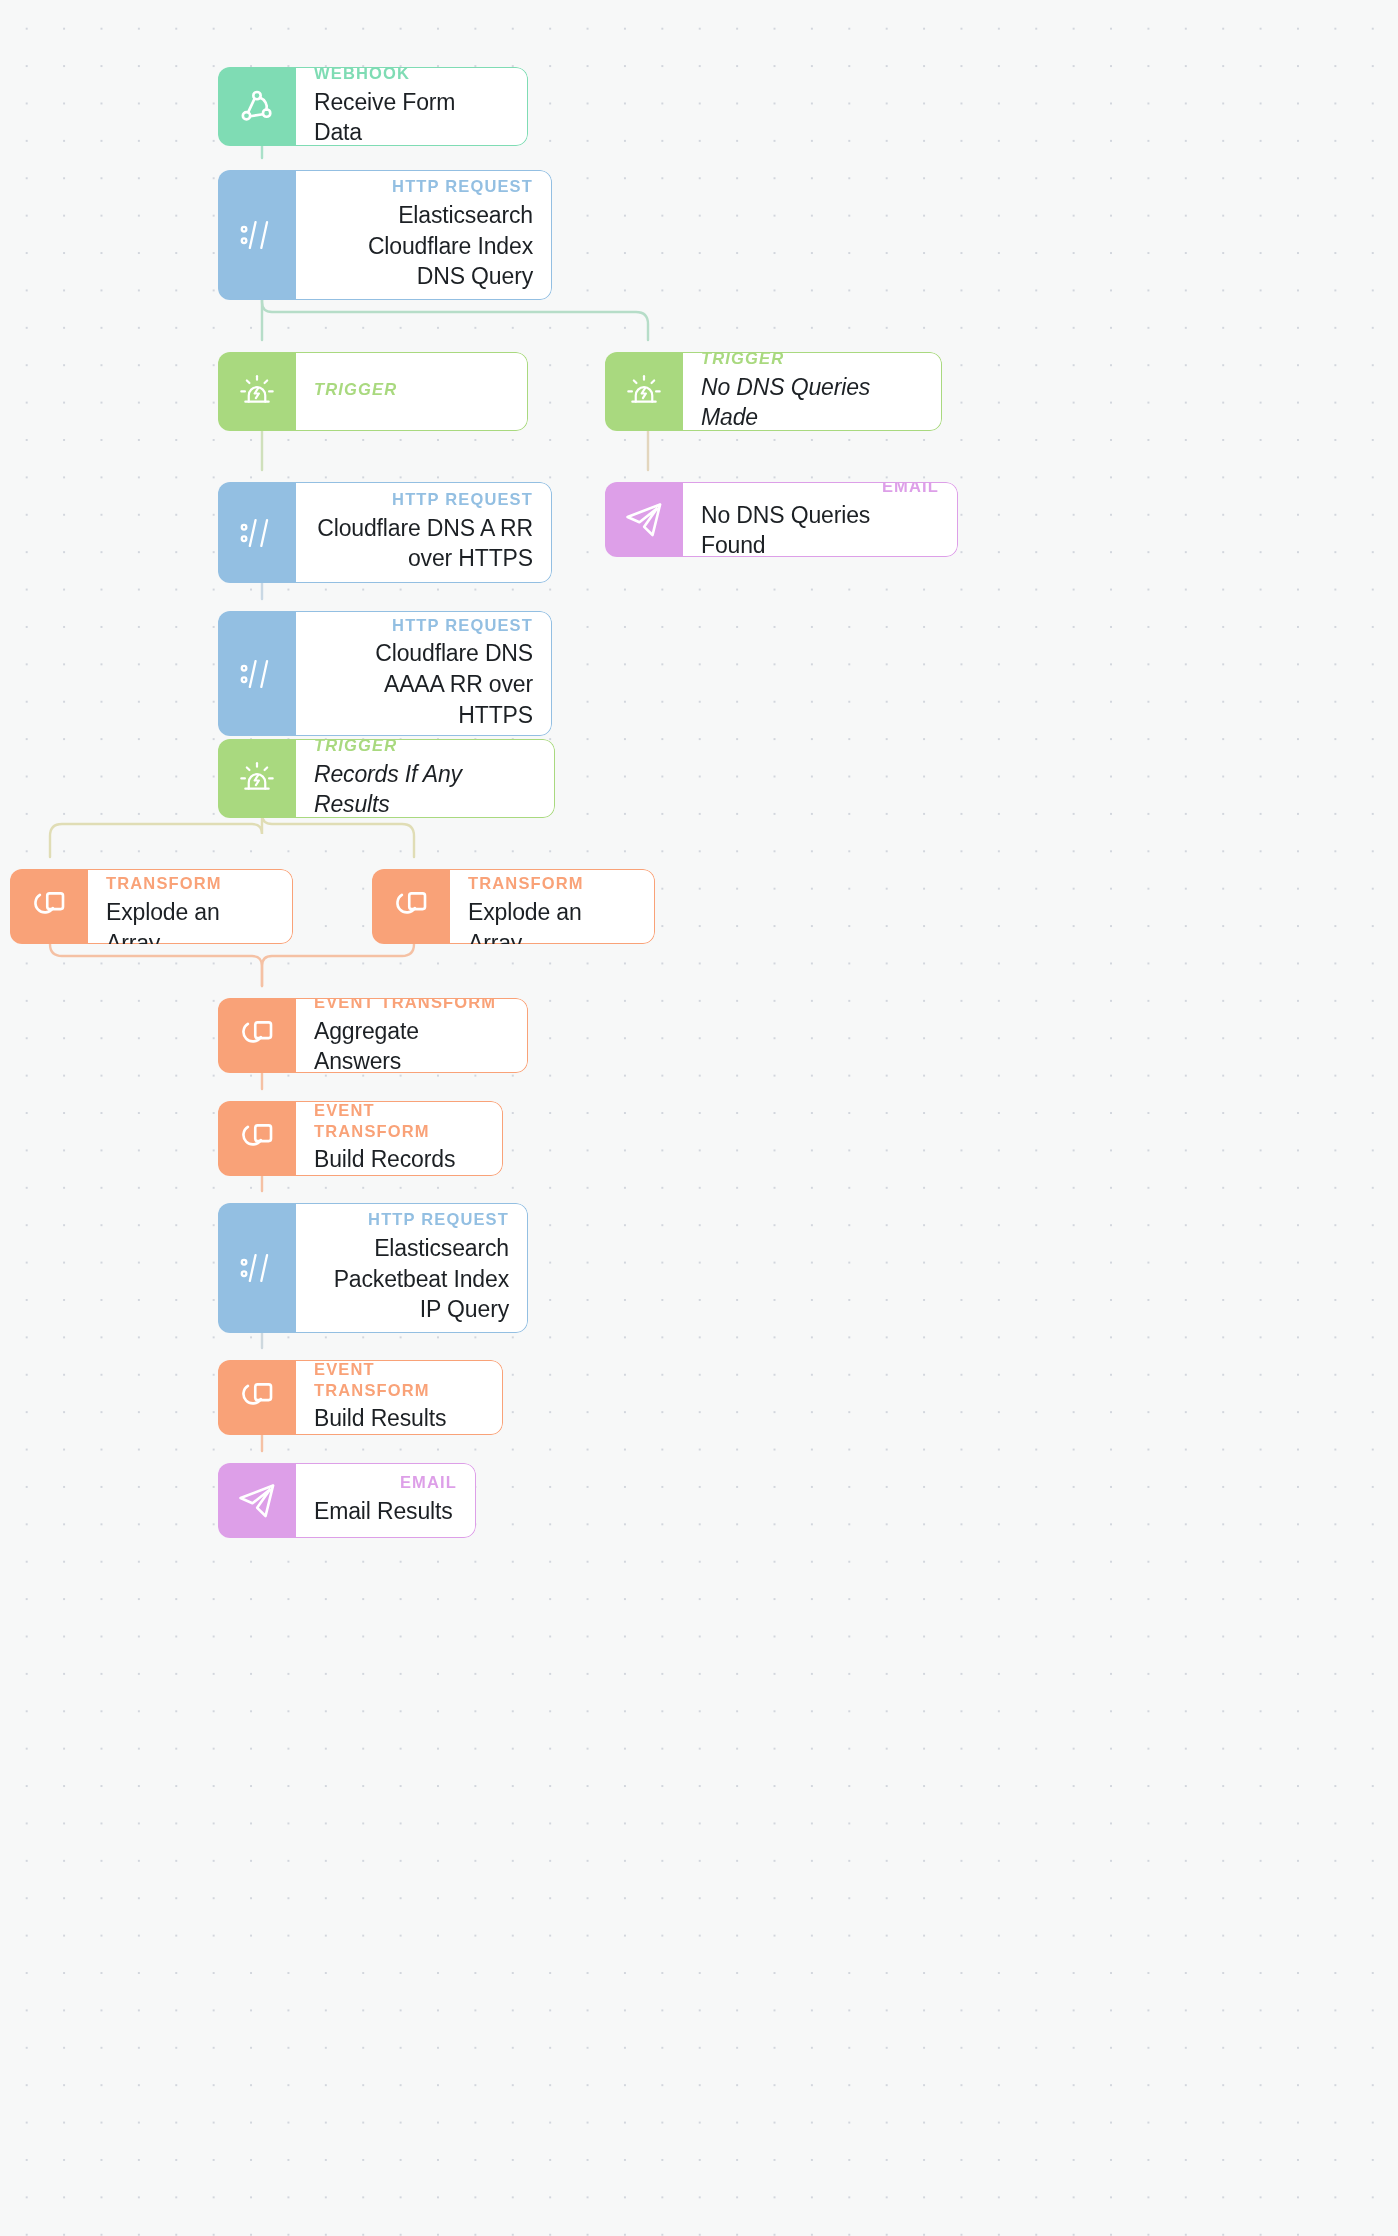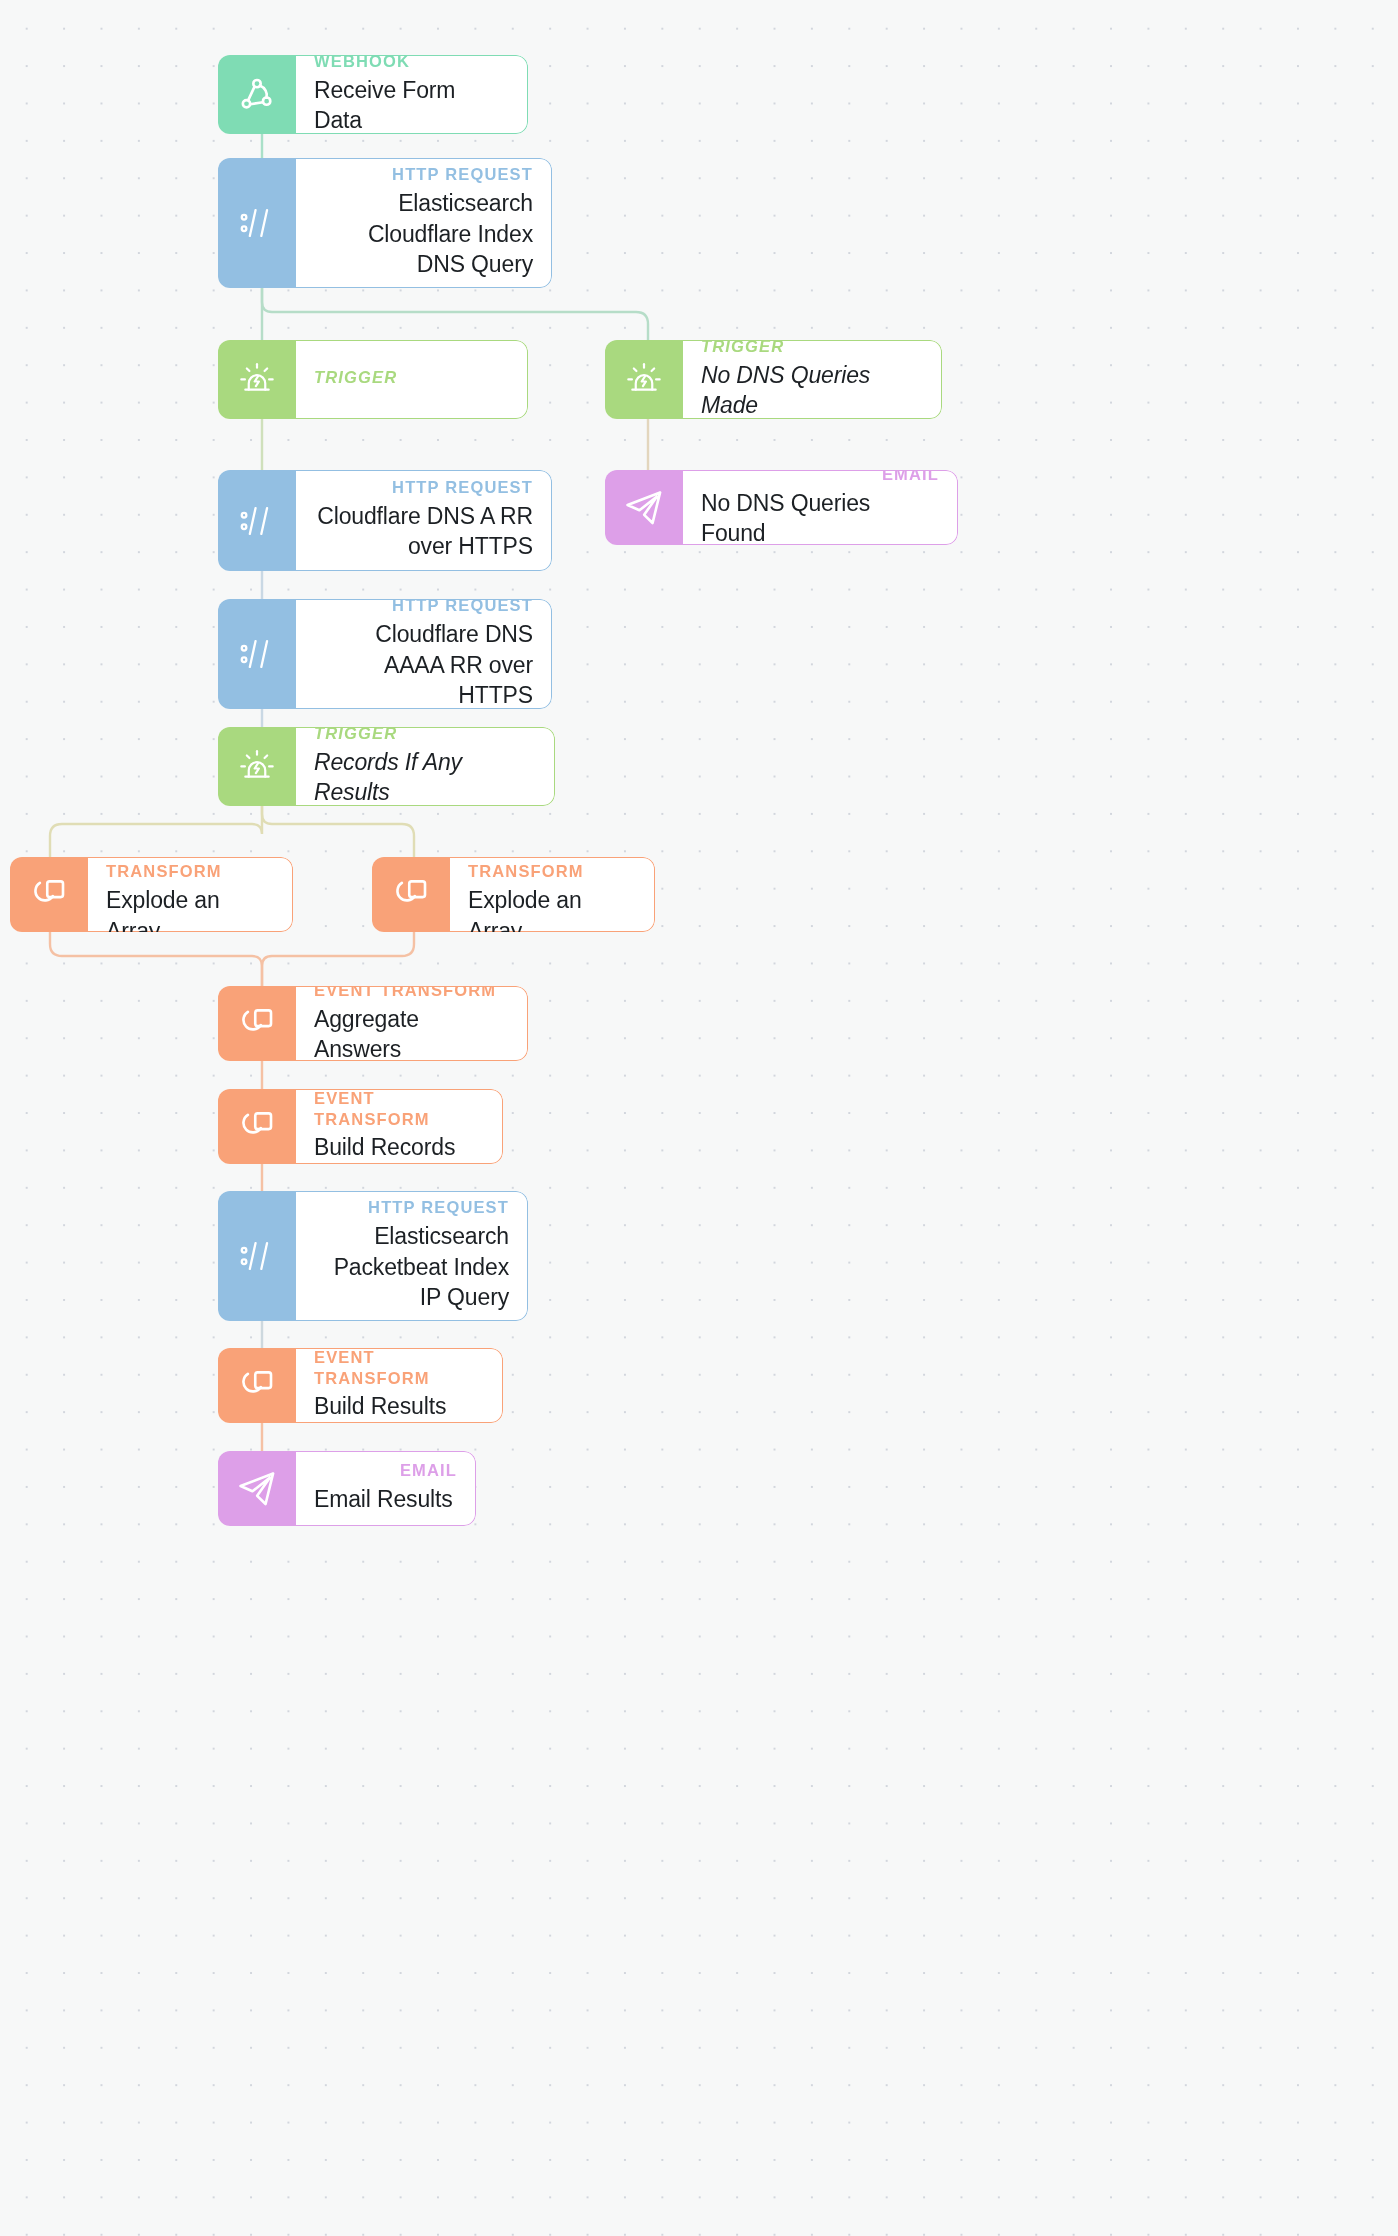--- a/index.html
+++ b/index.html
@@ -19,20 +19,21 @@
   }
   #edges { position: absolute; inset: 0; width: 1398px; height: 2236px; pointer-events: none; }
 
   .node {
     position: absolute;
     display: flex;
     align-items: stretch;
     border-radius: 12px;
     background: #ffffff;
     overflow: hidden;
+    margin-top: 12px;
   }
   .node .icon-pane {
     width: 78px;
     flex: 0 0 78px;
     display: flex;
     align-items: center;
     justify-content: center;
   }
   .node .icon-pane svg { display: block; }
   .node .body {
@@ -212,21 +213,21 @@
       <svg width="42" height="42" viewBox="0 0 24 24" fill="none" stroke="#ffffff" stroke-width="1.5" stroke-linecap="round" stroke-linejoin="round">
         <path d="M21.2 3.1 L2.6 10.3 L9.4 13.3 L19.4 5.4 L12.1 15.9 L16.9 20.6 Z"></path>
       </svg>
     </div>
     <div class="body">
       <div class="kind">EMAIL</div>
       <div class="title">No DNS Queries Found</div>
     </div>
   </div>
 
-  <div class="node t-http" style="left:218px; top:599px; width:334px; height:110px;">
+  <div class="node t-http" style="left:218px; top:599px; width:334px; height:125px;">
     <div class="icon-pane">
       <svg width="46" height="46" viewBox="0 0 32 32" fill="none" stroke="#ffffff" stroke-width="1.6" stroke-linecap="round">
         <circle cx="7" cy="12" r="1.6"></circle>
           <circle cx="7" cy="20" r="1.6"></circle>
         <path d="M15 7 L11 25"></path>
           <path d="M23 7 L19 25"></path>
       </svg>
     </div>
     <div class="body">
       <div class="kind">HTTP REQUEST</div>

